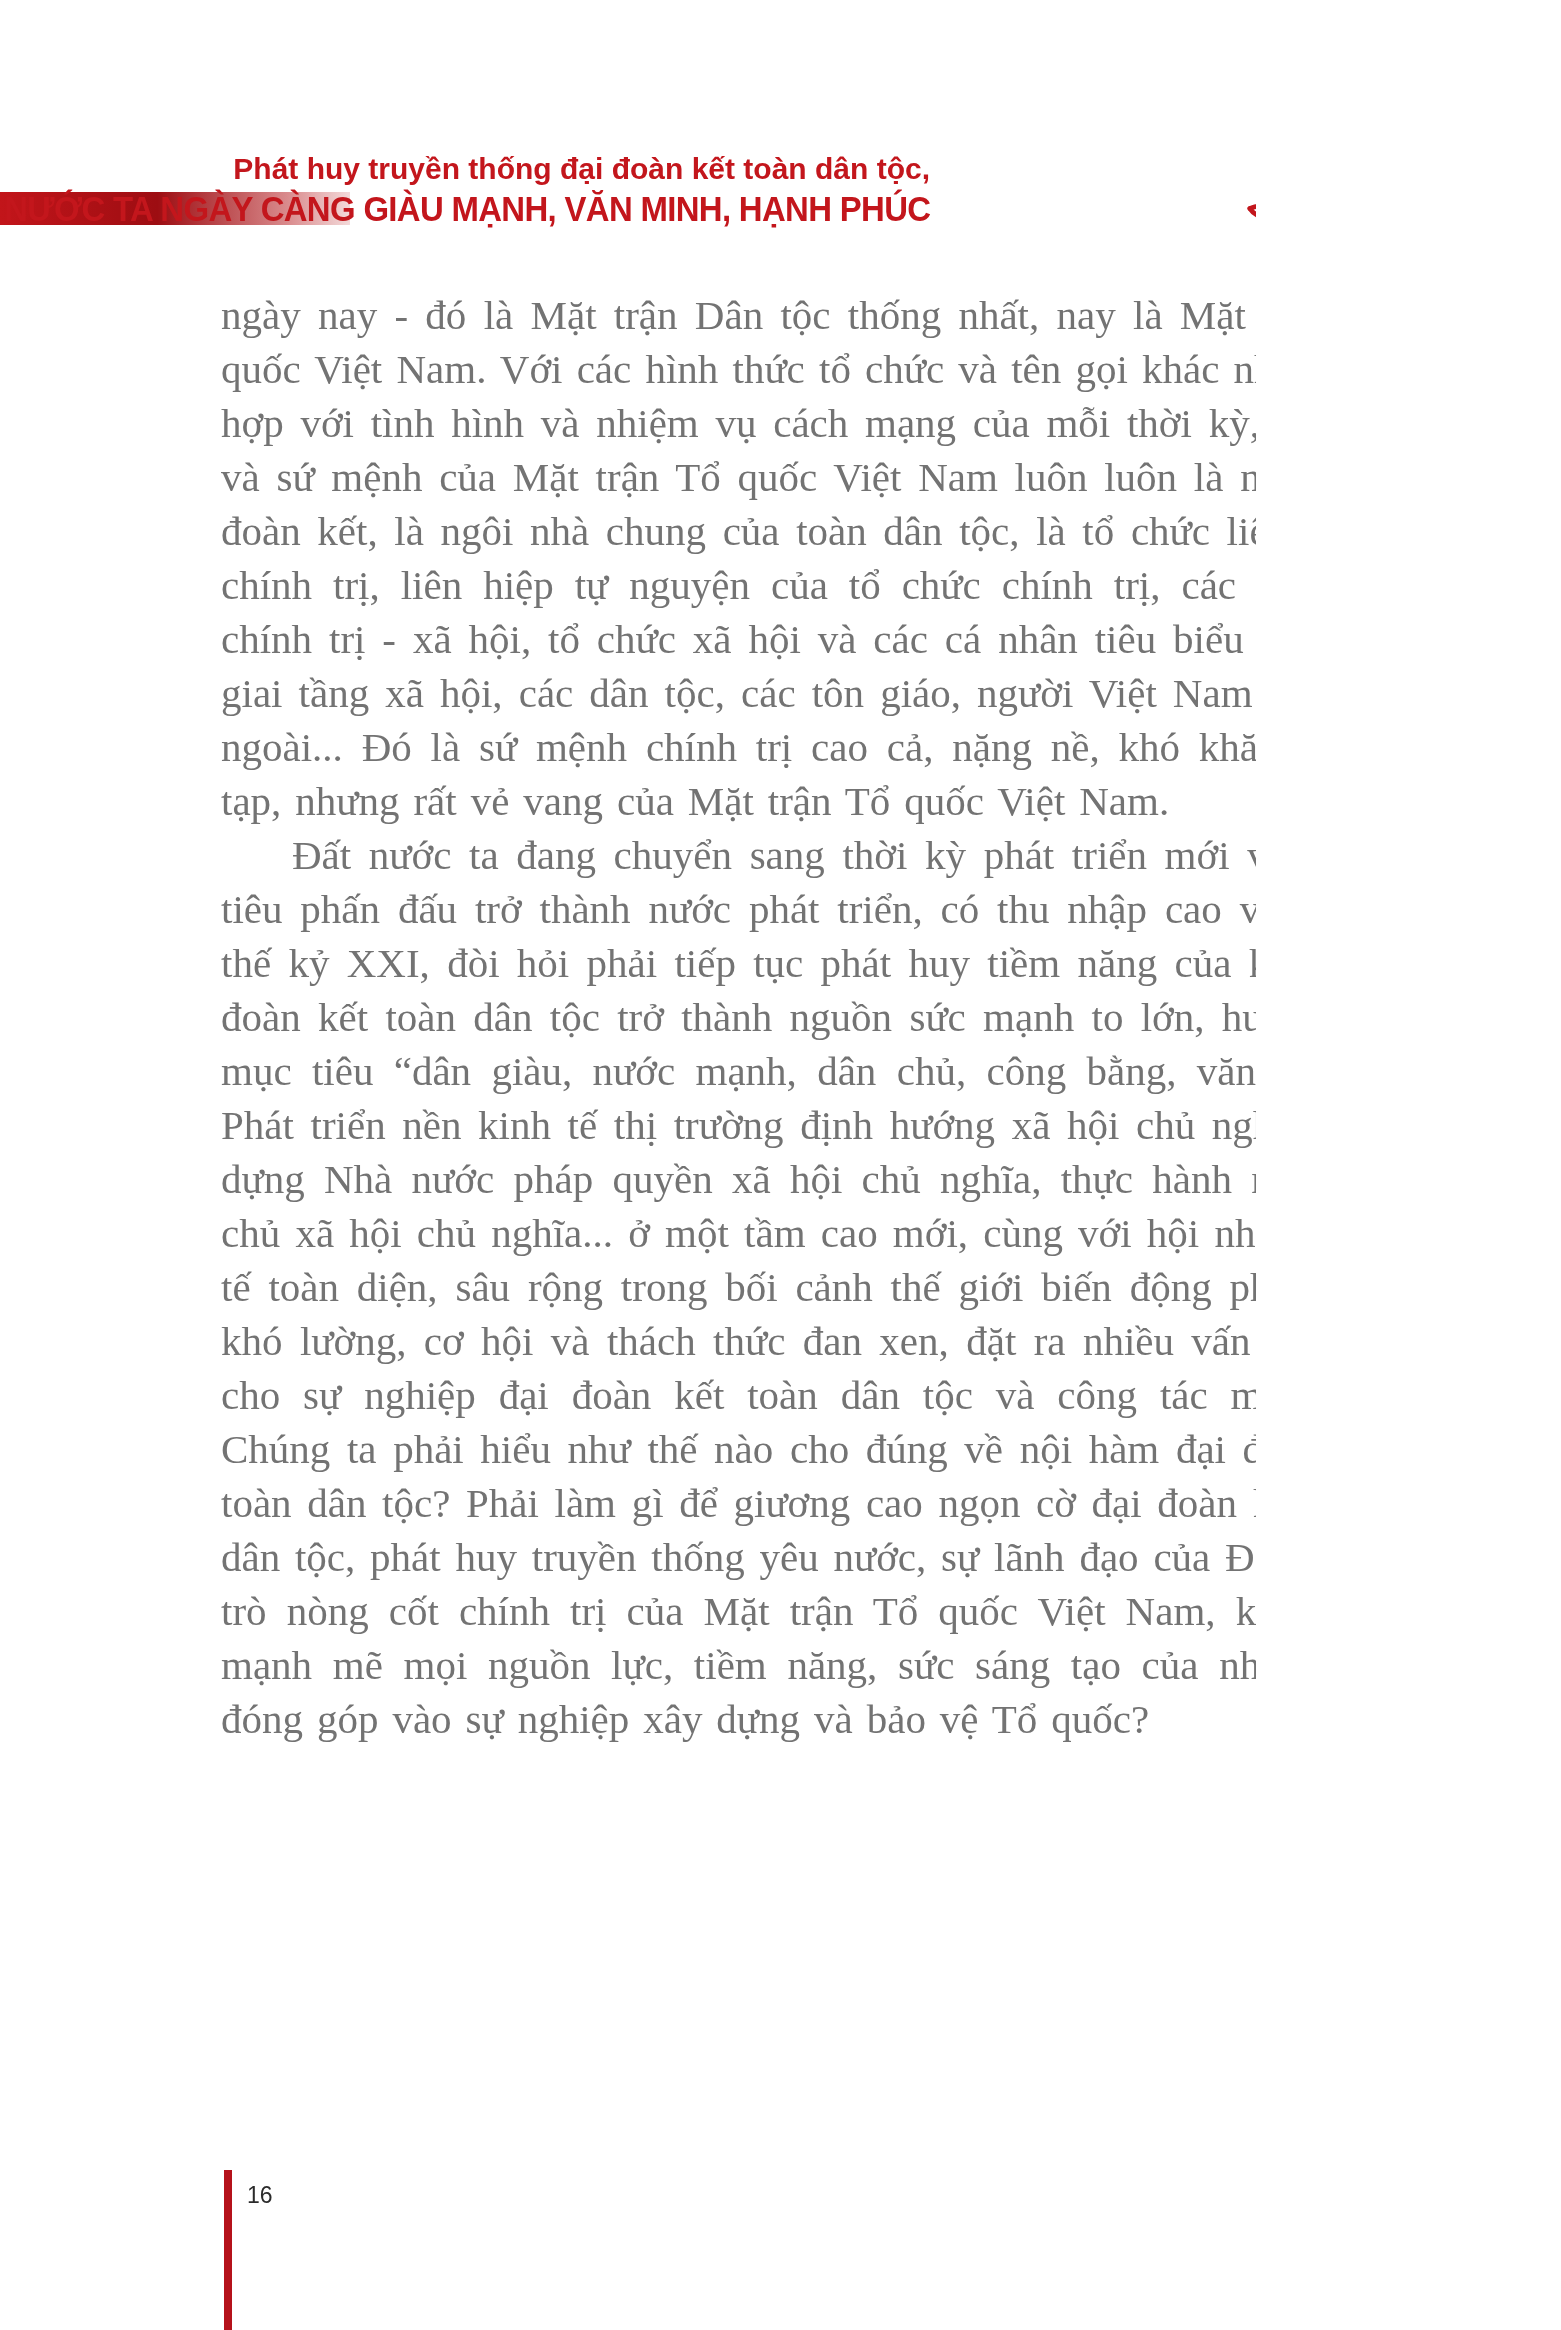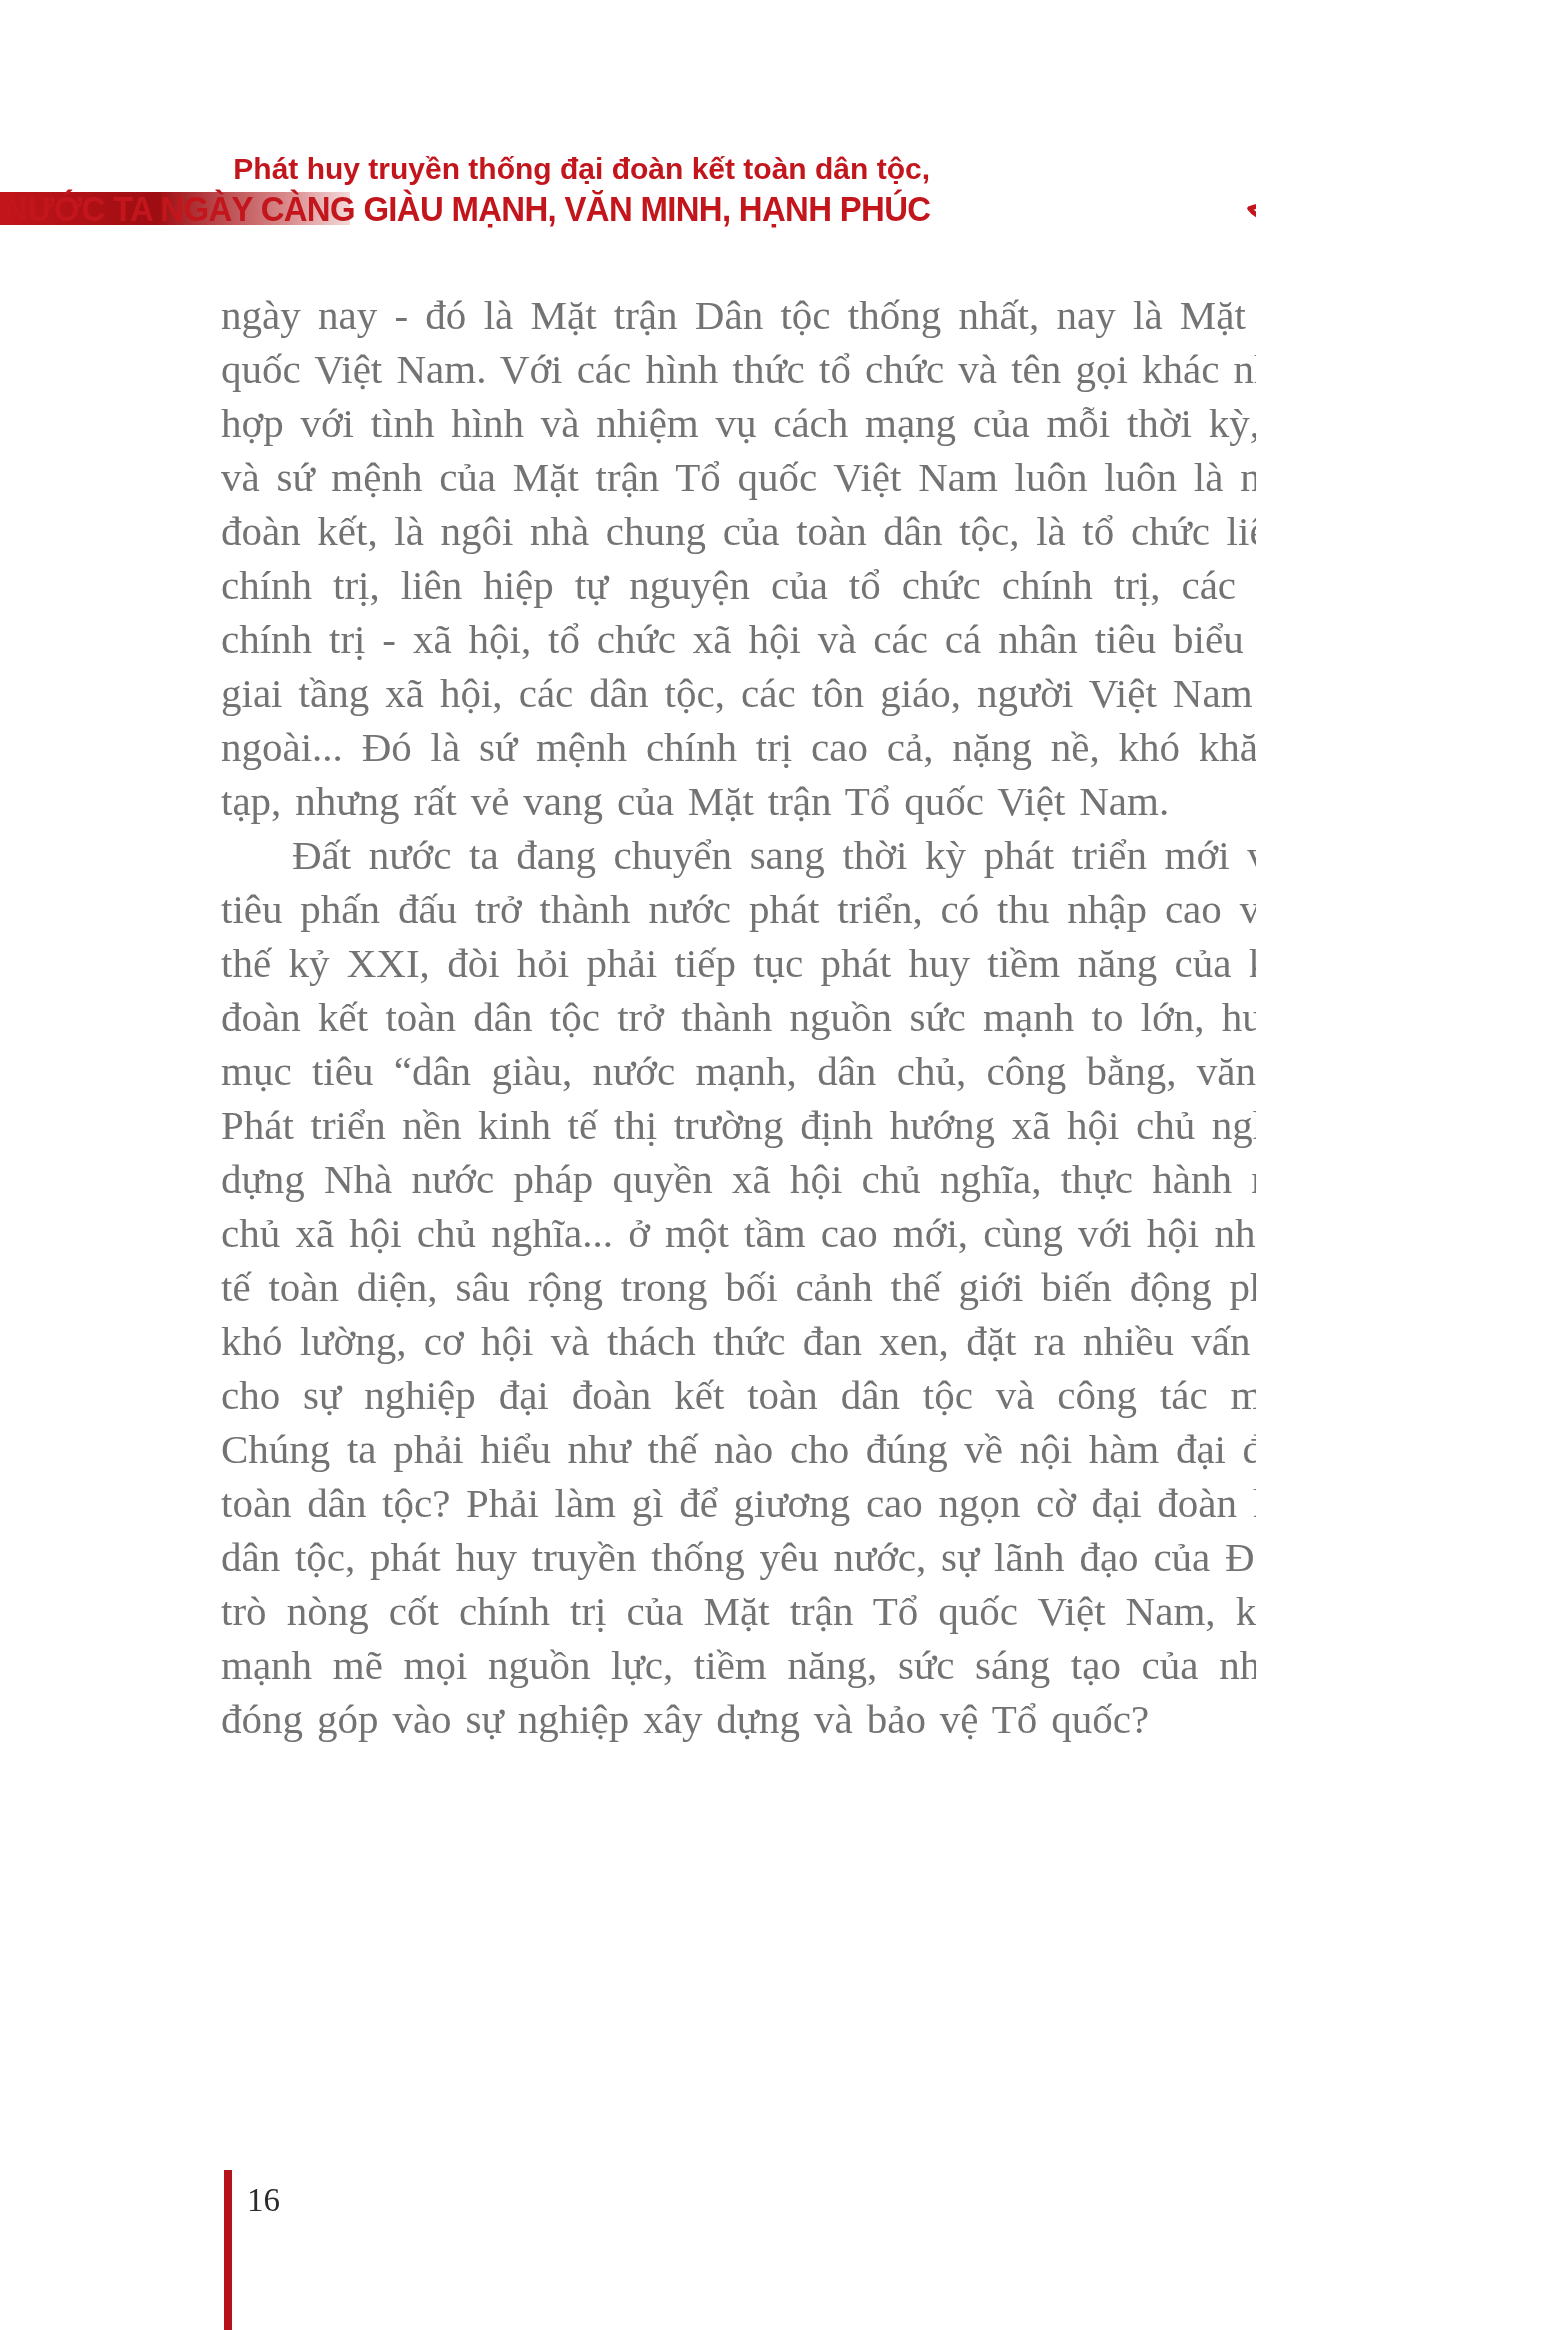--- a/index.html
+++ b/index.html
@@ -82,22 +82,22 @@
     left: 224px;
     top: 2170px;
     width: 7.5px;
     height: 160px;
     background: #b5121b;
   }
   .page-number {
     position: absolute;
     left: 247px;
     top: 2182px;
-    font-family: Liberation Serif, serif;
-    font-size: 33px;
+    font-family: Liberation Sans, sans-serif;
+    font-size: 23px;
     color: #2b2b2b;
   }
 </style>
 </head>
 <body>
 
 <div class="page">
 
   <header>
     <div class="header-accent-bar"></div>

